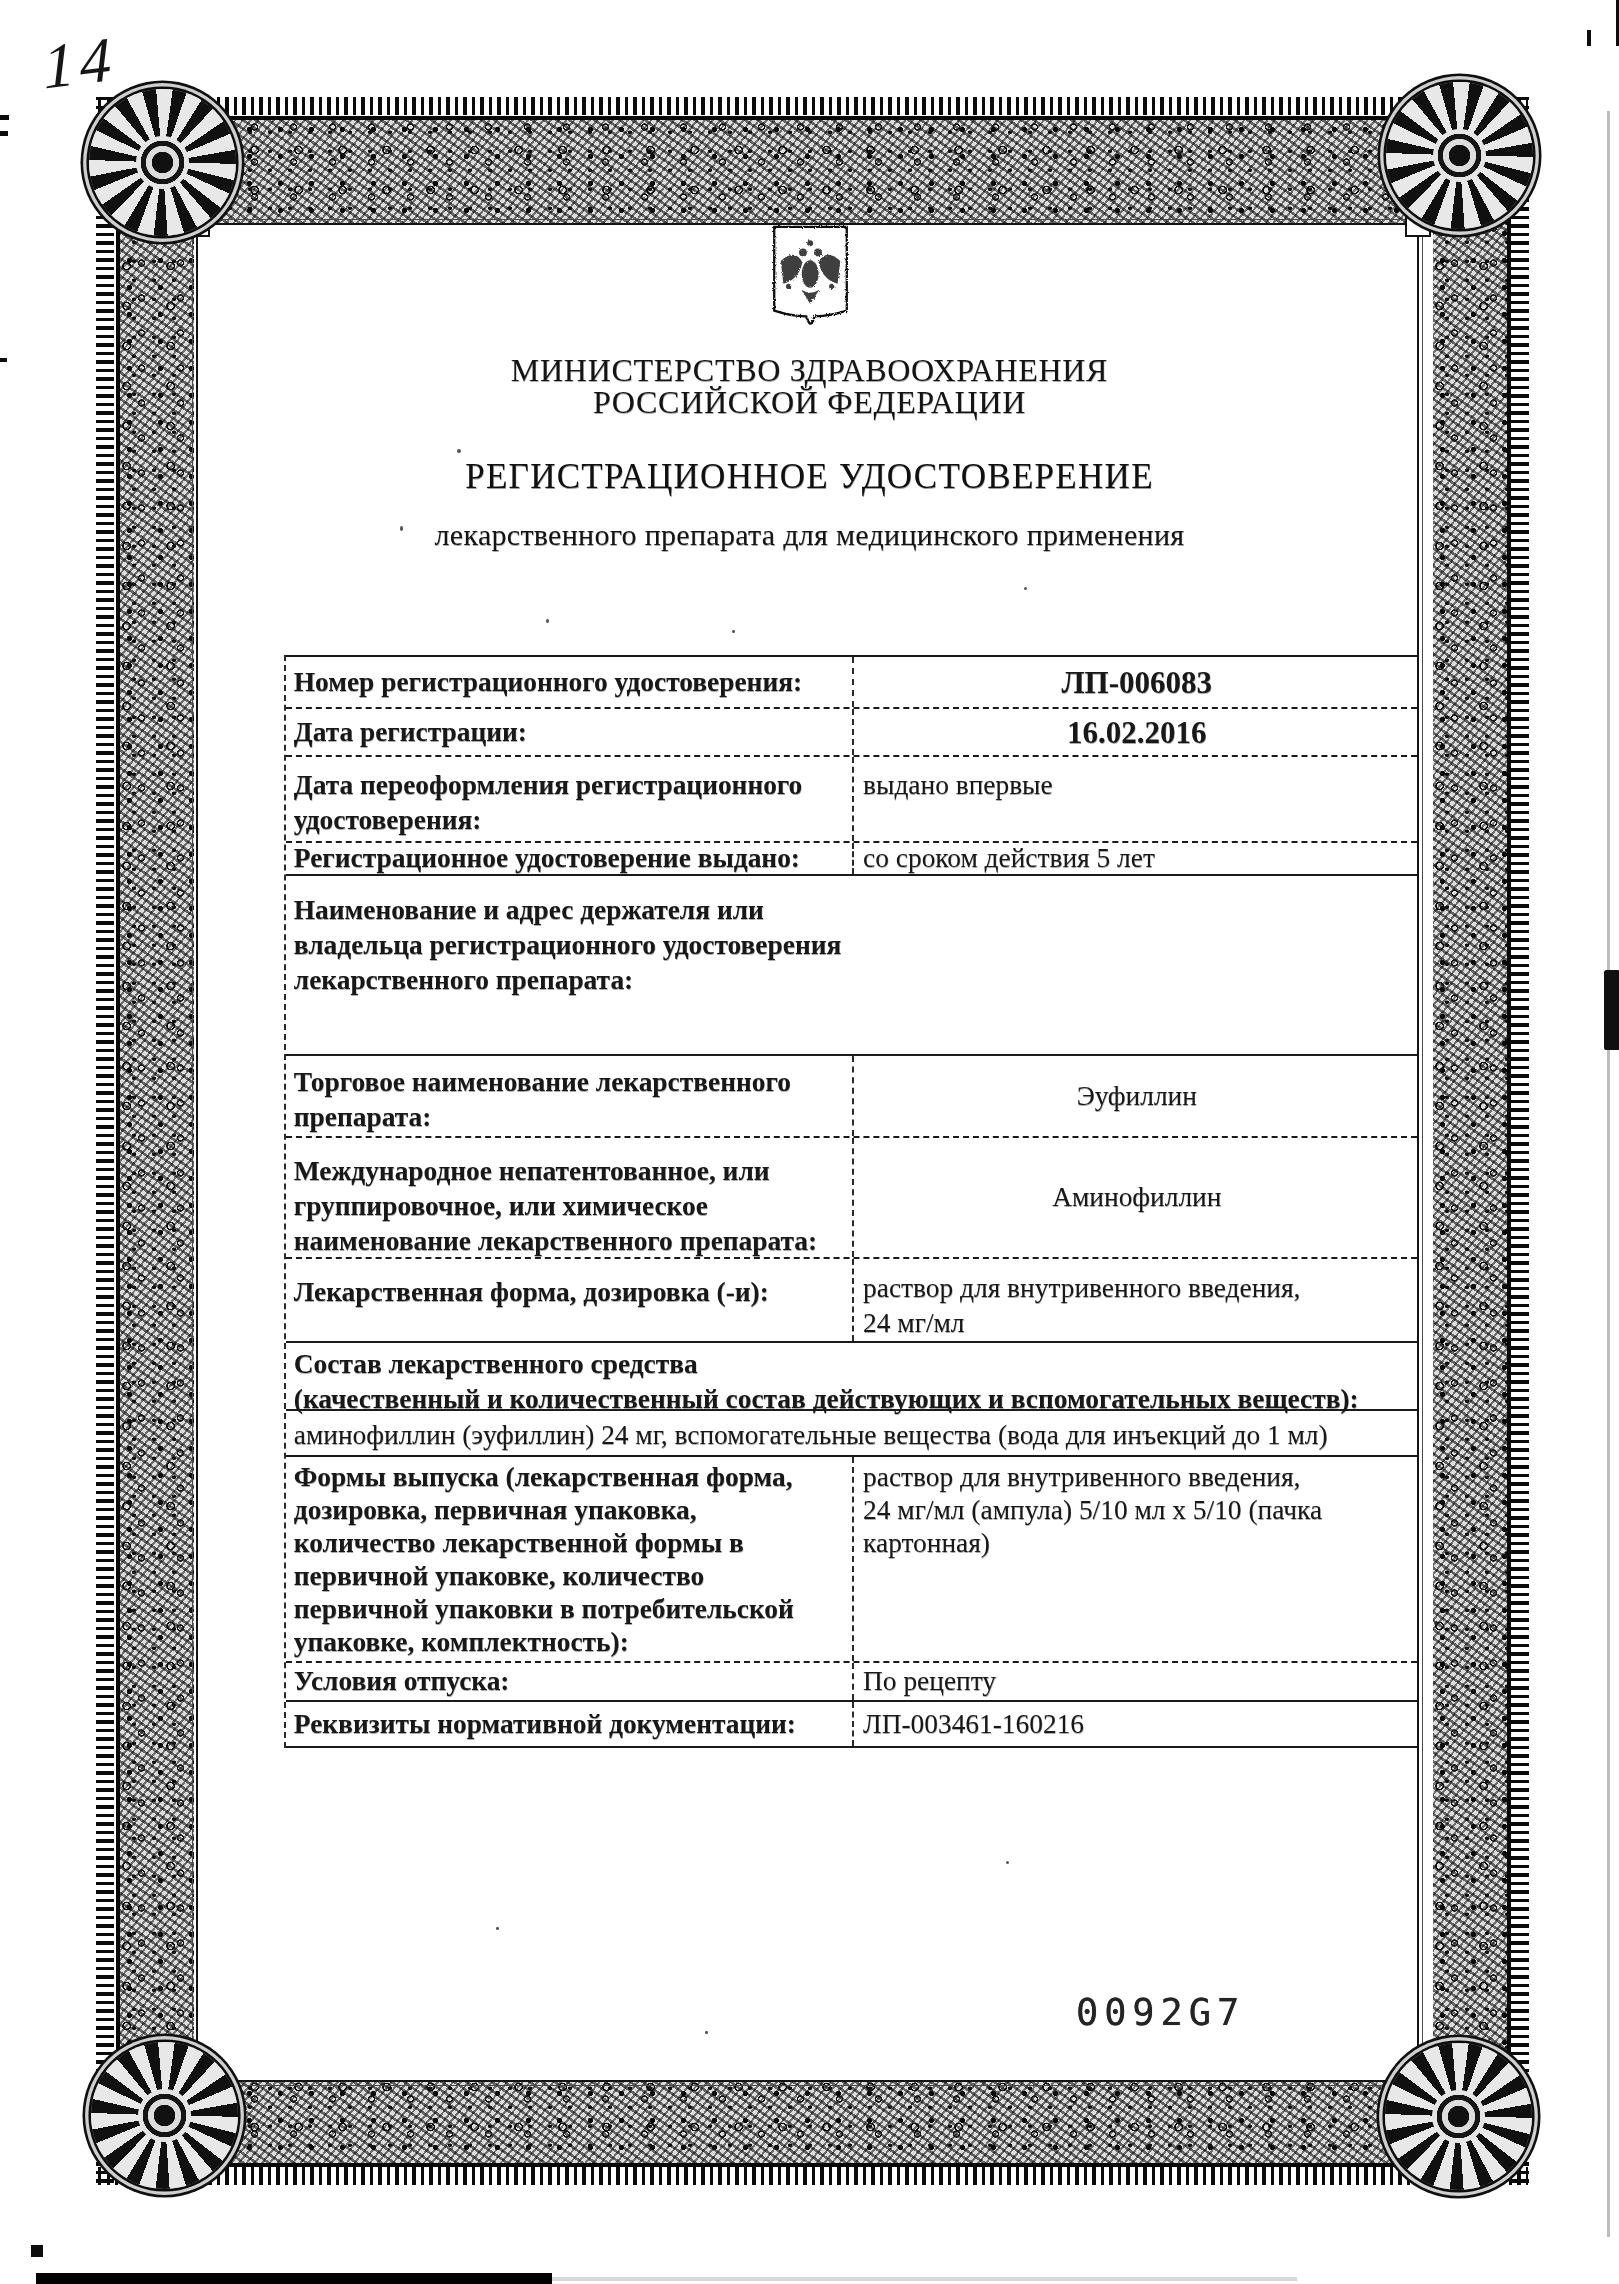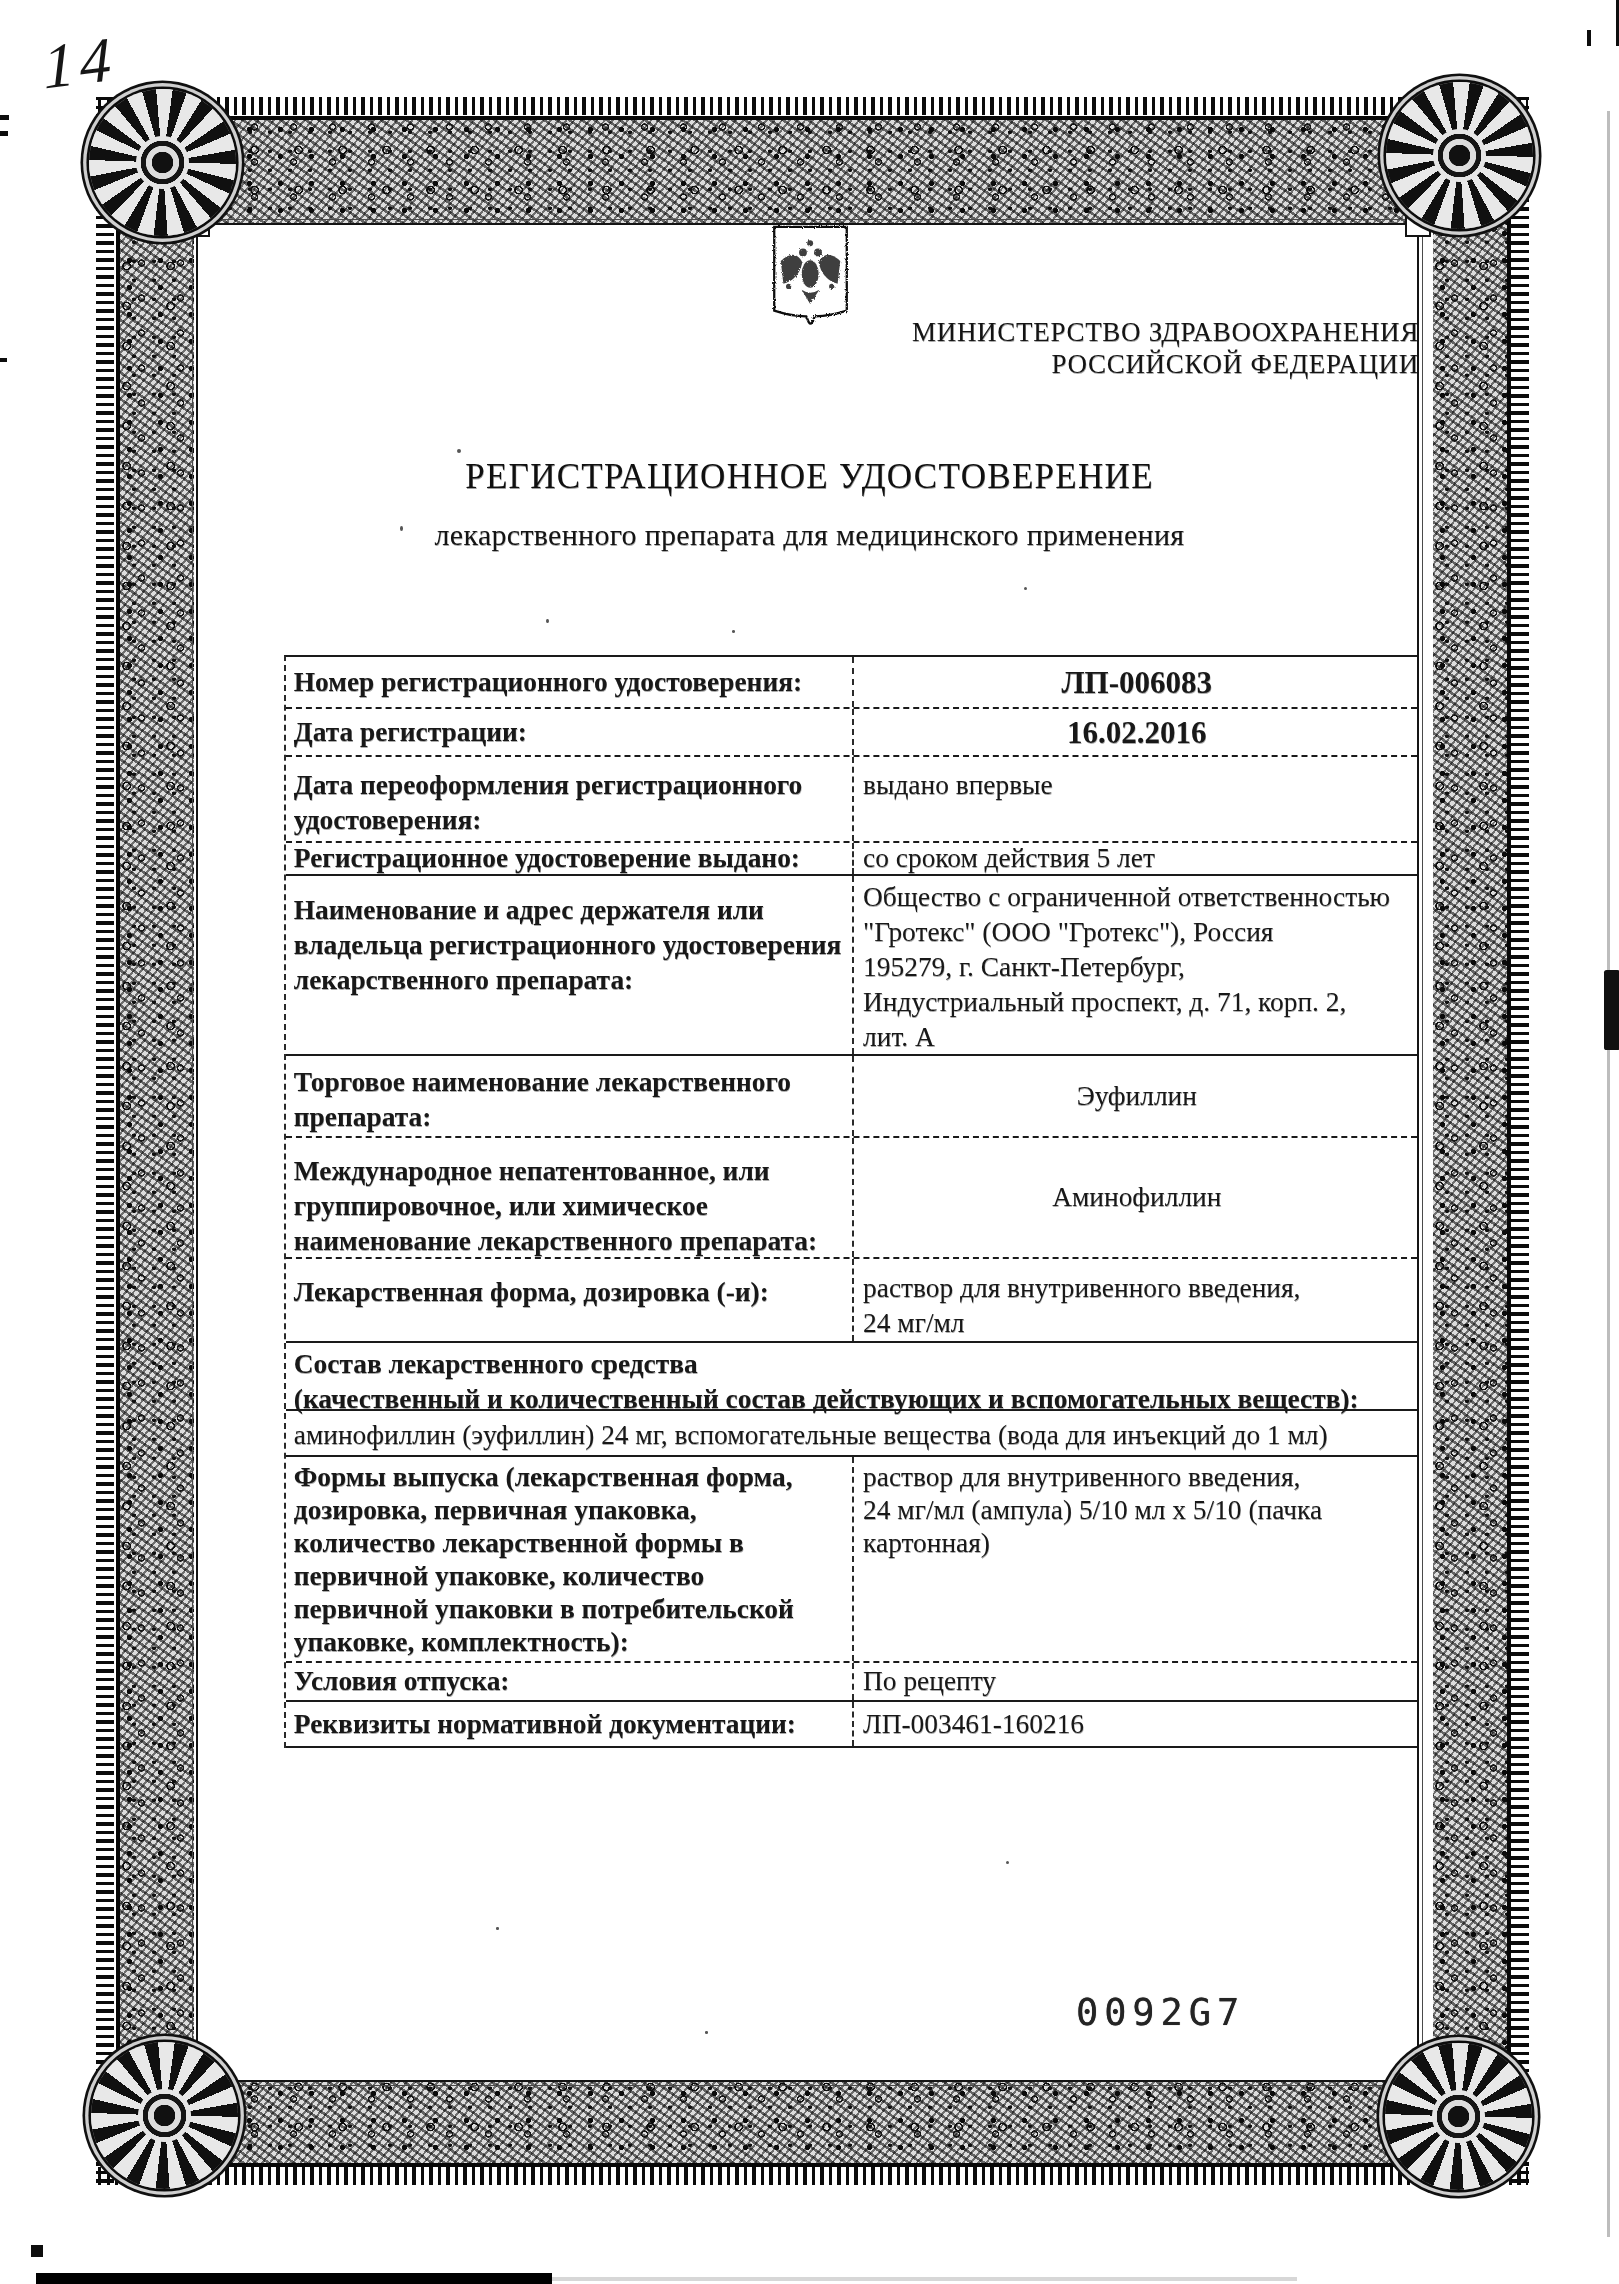--- a/index.html
+++ b/index.html
@@ -35,21 +35,21 @@
     background:
       radial-gradient(circle at 50% 50%, #111 0 10.5px, #ddd 11px 16.3px, #151515 17px 21.6px, #e5e5e5 22px 26px, transparent 27px),
       repeating-conic-gradient(from 8deg, #101010 0deg 11deg, #e8e8e8 11deg 24deg),
       radial-gradient(circle at 50% 50%, #2a2a2a 0 69px, #000 69px 73px);
     box-shadow: 0 0 0 2.6px #0c0c0c, 0 0 0 5.9px #cfcfcf, 0 0 0 8.5px #101010;
   }
 
   
   .hand-note { left:43px; top:27.4px; font-size:63px; font-style:italic; color:#161616;
                transform:rotate(-7deg) skewX(-4deg); letter-spacing:5.2px; }
-  .ministry { left:200px; top:316px; width:1219px; text-align:right; font-size:27px;
+  .ministry { left:200px; top:354px; width:1219px; text-align:center; font-size:32px;
               line-height:32px; letter-spacing:0.7px; color:#141414;
               text-shadow:0.5px 0.6px 0 rgba(10,10,10,.35); }
   .doc-title { left:200px; top:457px; width:1219px; text-align:center; font-size:35px;
                letter-spacing:1.3px; color:#101010; text-shadow:0.5px 0.7px 0 rgba(10,10,10,.4); }
   .doc-subtitle { left:200px; top:518px; width:1219px; text-align:center; font-size:30px;
                   letter-spacing:0.3px; color:#141414; text-shadow:0.5px 0.6px 0 rgba(10,10,10,.35); }
 
   
   .tbl { left:284px; top:655px; width:1133px; border-top:2px solid #1a1a1a;
          border-left:2px dashed #2a2a2a; font-size:27.4px; line-height:35px;
@@ -151,25 +151,20 @@
   <div class="row r3 db">
     <div class="cl lbl">Дата переоформления регистрационного удостоверения:</div>
     <div class="cl val">выдано впервые</div>
   </div>
   <div class="row r4">
     <div class="cl lbl vc">Регистрационное удостоверение выдано:</div>
     <div class="cl val vc">со сроком действия 5 лет</div>
   </div>
   <div class="row r5">
     <div class="cl lbl">Наименование и адрес держателя или владельца регистрационного удостоверения лекарственного препарата:</div>
-    <div class="cl val">Общество с ограниченной ответственностью
-"Гротекс" (ООО "Гротекс"), Россия
-195279, г. Санкт-Петербург,
-Индустриальный проспект, д. 71, корп. 2,
-лит. А</div>
   </div>
   <div class="row r6 db">
     <div class="cl lbl">Торговое наименование лекарственного препарата:</div>
     <div class="cl val cen">Эуфиллин</div>
   </div>
   <div class="row r7 db">
     <div class="cl lbl">Международное непатентованное, или группировочное, или химическое наименование лекарственного препарата:</div>
     <div class="cl val cen">Аминофиллин</div>
   </div>
   <div class="row r8">

